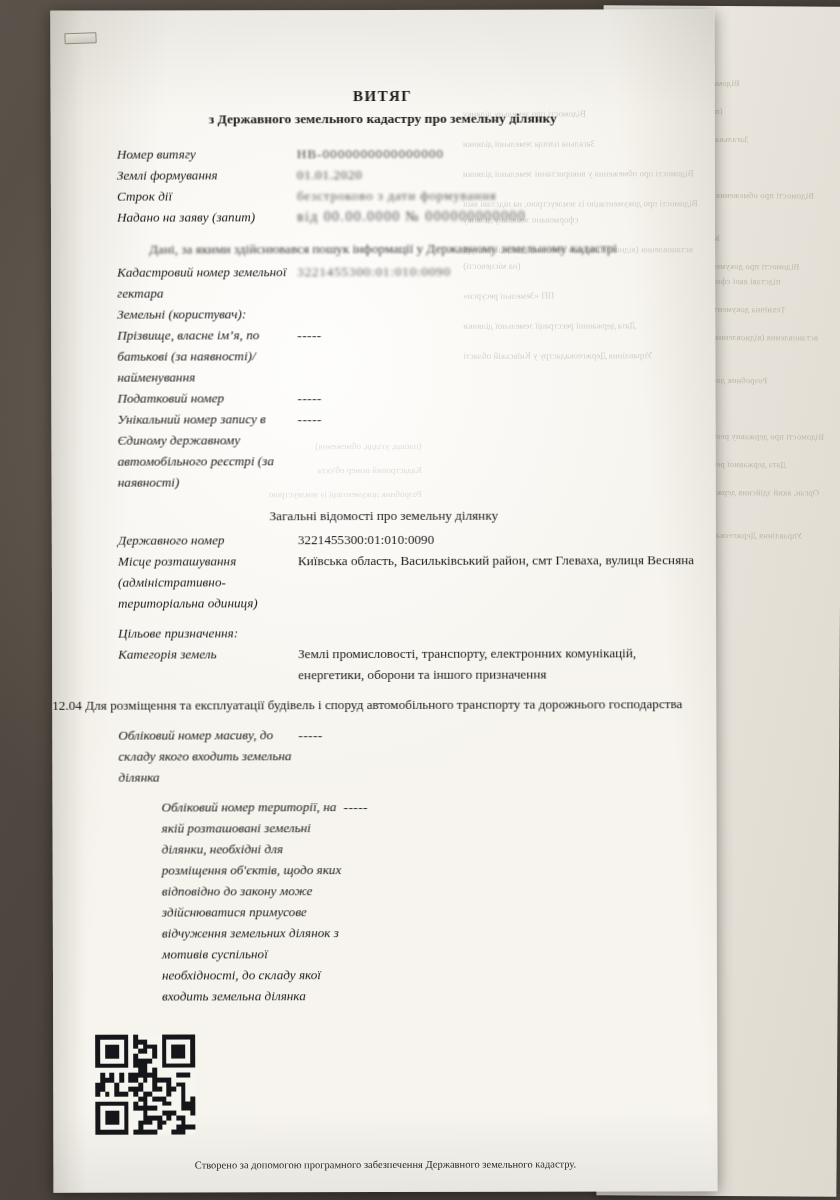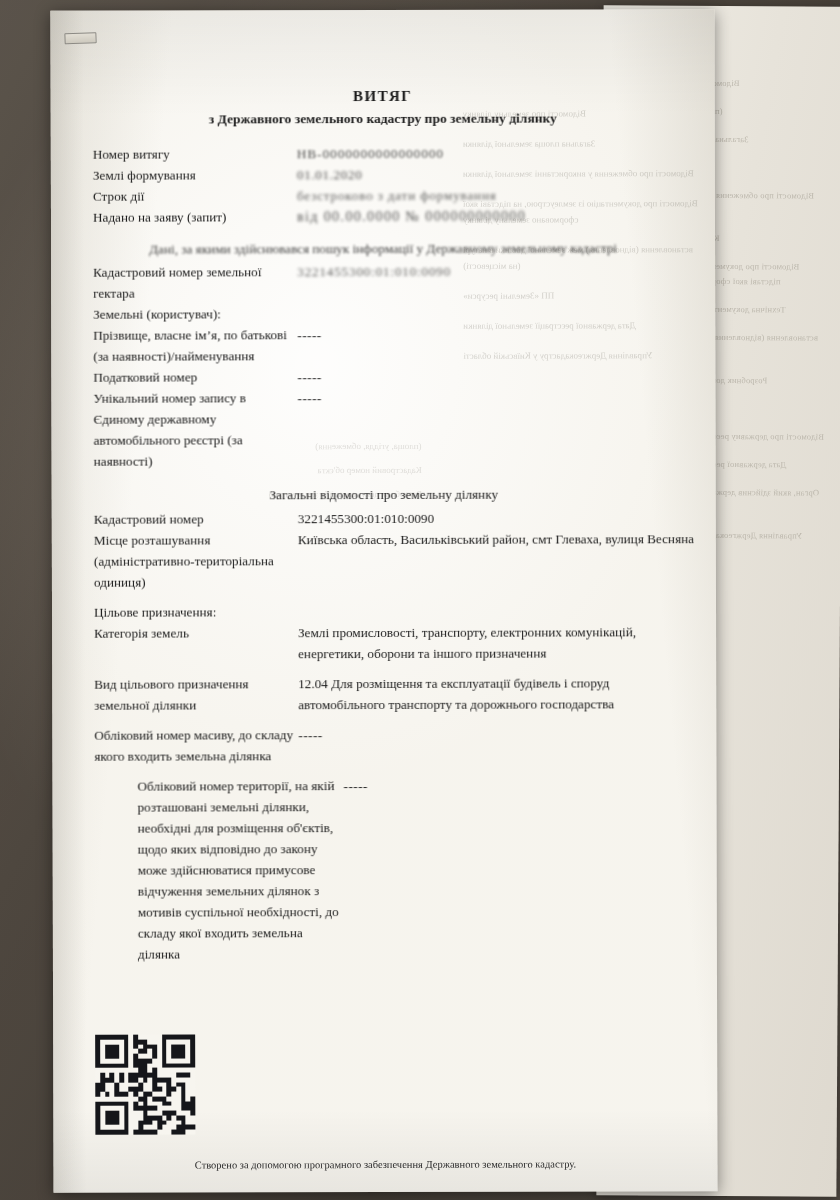--- a/index.html
+++ b/index.html
@@ -150,22 +150,23 @@
   }
   .row {
     display: flex;
     align-items: flex-start;
     font-size: 13.2px;
     line-height: 21px;
   }
   .row .label {
     width: 246px;
     flex: 0 0 246px;
-    padding-left: 42px;
+    padding-left: 66px;
     box-sizing: border-box;
+    font-style: italic;
   }
   .row .value {
     flex: 1 1 auto;
     padding-right: 18px;
   }
 
   .section-head {
     text-align: center;
     font-size: 13.2px;
     margin: 14px 0 4px 0;
@@ -314,39 +315,38 @@
         <div class="row">
           <div class="label">Унікальний номер запису в Єдиному державному автомобільного реєстрі (за наявності)</div>
           <div class="value dash">-----</div>
         </div>
       </div>
 
       <div class="section-head2">Загальні відомості про земельну ділянку</div>
 
       <div class="kv">
         <div class="row">
-          <div class="label">Кадастровий номер</div>
+          <div class="label">Державного номер</div>
           <div class="value">3221455300:01:010:0090</div>
         </div>
         <div class="row">
           <div class="label">Місце розташування (адміністративно-територіальна одиниця)</div>
           <div class="value">Київська область, Васильківський район, смт Глеваха, вулиця Весняна</div>
         </div>
         <div class="group-gap"></div>
         <div class="row">
           <div class="label">Цільове призначення:</div>
           <div class="value"></div>
         </div>
         <div class="row">
           <div class="label">Категорія земель</div>
           <div class="value">Землі промисловості, транспорту, електронних комунікацій, енергетики, оборони та іншого призначення</div>
         </div>
         <div class="group-gap"></div>
         <div class="row">
-          <div class="label">Вид цільового призначення земельної ділянки</div>
           <div class="value">12.04 Для розміщення та експлуатації будівель і споруд автомобільного транспорту та дорожнього господарства</div>
         </div>
         <div class="group-gap"></div>
         <div class="row">
           <div class="label">Обліковий номер масиву, до складу якого входить земельна ділянка</div>
           <div class="value dash">-----</div>
         </div>
         <div class="group-gap"></div>
         <div class="row">
           <div class="label" style="width:248px;flex:0 0 248px;margin-left:43px;">Обліковий номер території, на якій розташовані земельні ділянки, необхідні для розміщення об'єктів, щодо яких відповідно до закону може здійснюватися примусове відчуження земельних ділянок з мотивів суспільної необхідності, до складу якої входить земельна ділянка</div>

